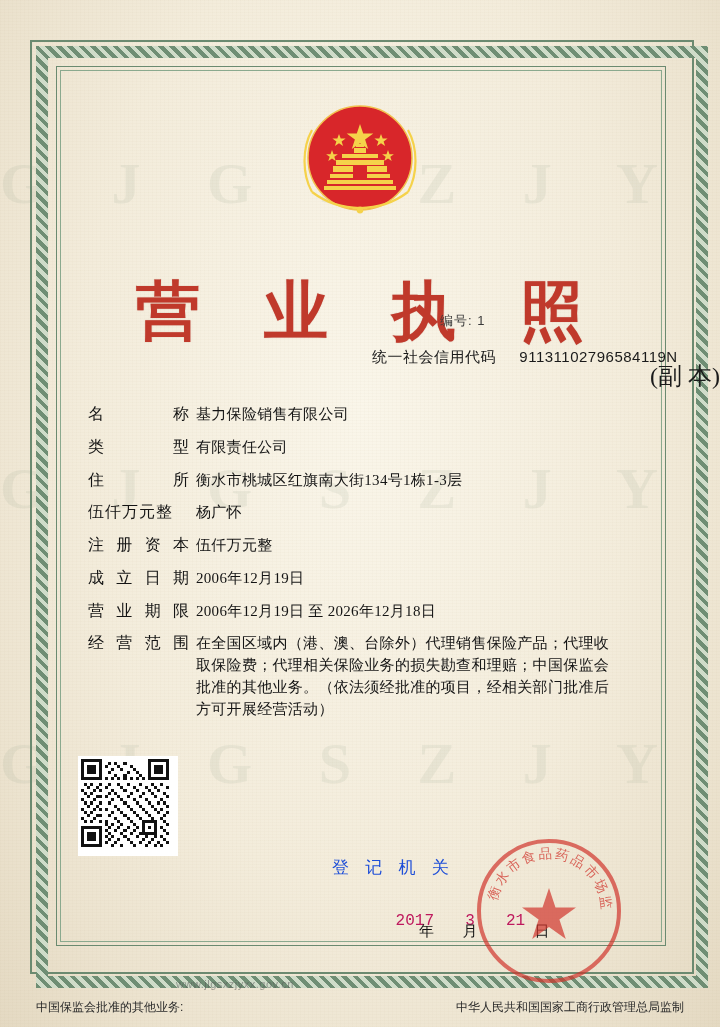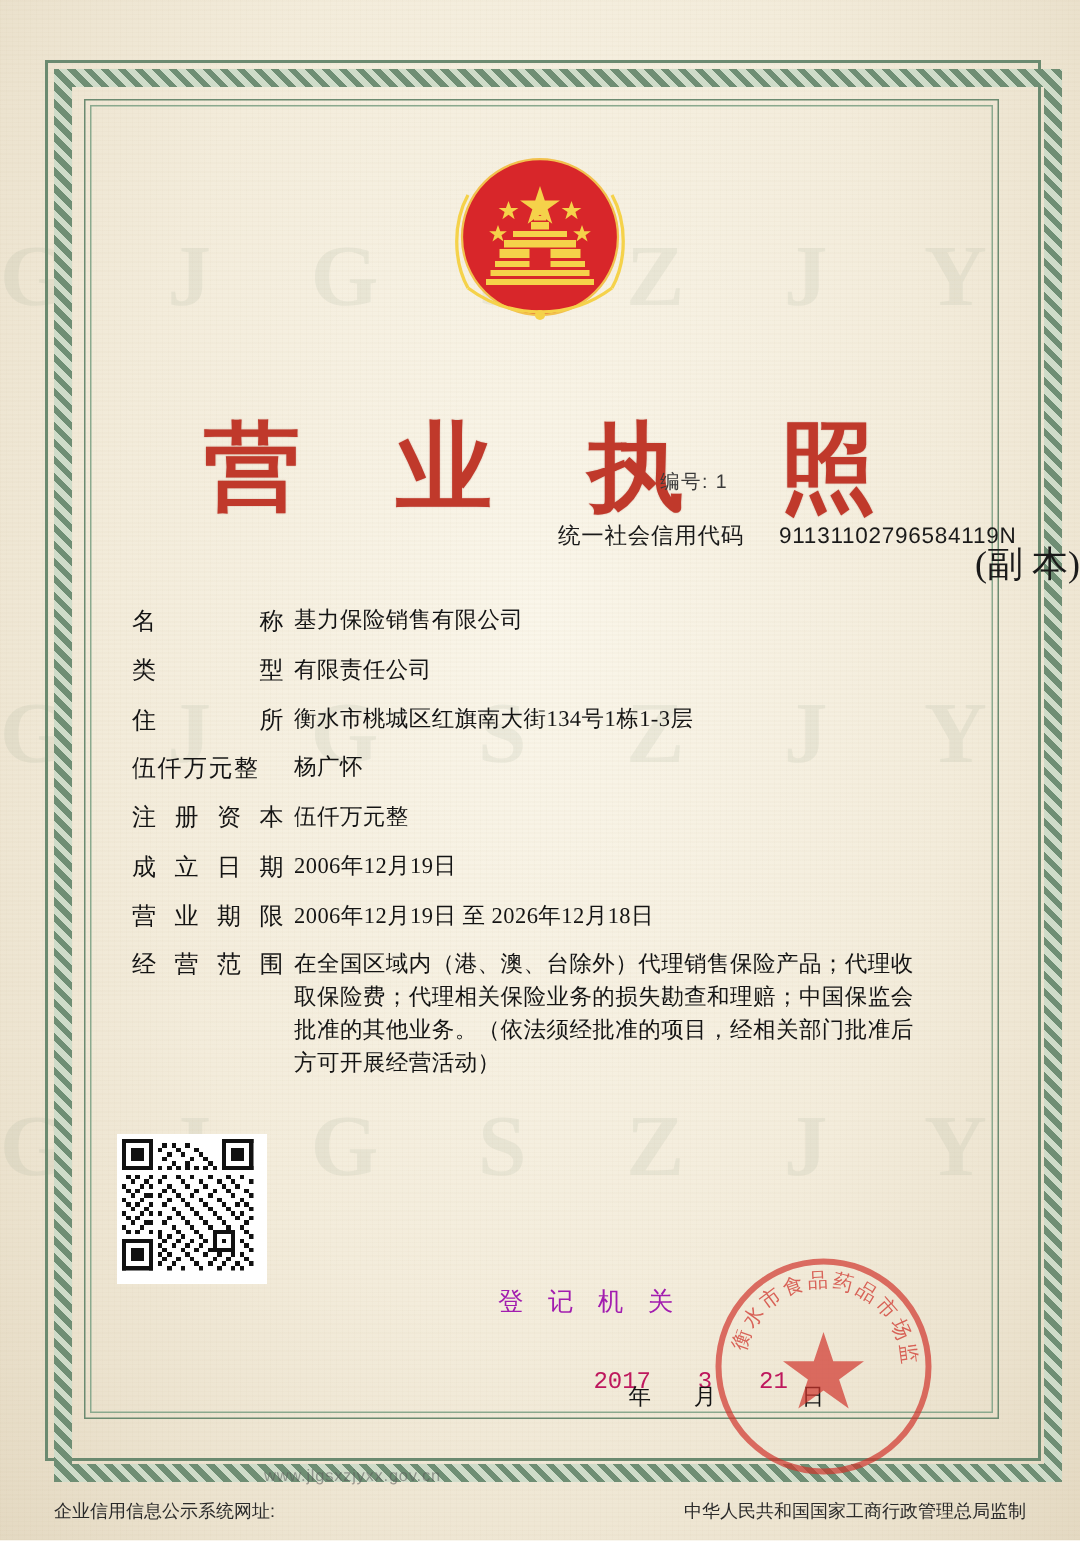--- a/index.html
+++ b/index.html
@@ -187,21 +187,21 @@
   .qr svg { display:block; }
 
   
   .registry {
     position: absolute;
     top: 856px;
     left: 332px;
     font-size: 17px;
     font-family: "Liberation Serif", serif;
     letter-spacing: 6px;
-    color: #a21caf;
+    color: #1d4ed8;
   }
   .date-row {
     position: absolute;
     top: 896px;
     left: 330px;
     width: 260px;
     display: flex;
     font-size: 16px;
     font-family: Liberation Mono, monospace;
     color: #be185d;
@@ -617,16 +617,16 @@
       <polygon points="75,52 81.5,71.5 102,71.5 85.4,83.6 91.8,103 75,91 58.2,103 64.6,83.6 48,71.5 68.5,71.5" fill="#d0342c" opacity="0.85"></polygon>
       <text font-family="Liberation Serif, serif" font-size="13.5" fill="#d0342c" opacity="0.9" letter-spacing="2.2">
         <textPath href="#sealArc" startOffset="6%">衡水市食品药品市场监督管理局</textPath>
       </text>
     </svg>
   </div>
 
   <div class="url-faint">www.jlgsxzjyxx.gov.cn</div>
 
   <div class="bottom">
-    <div class="bottom-left">企业信用信息公示系统网址:</div>
+    <div class="bottom-left">中国保监会批准的其他业务:</div>
     <div class="bottom-right">中华人民共和国国家工商行政管理总局监制</div>
   </div>
 </div>
 
 </body></html>

